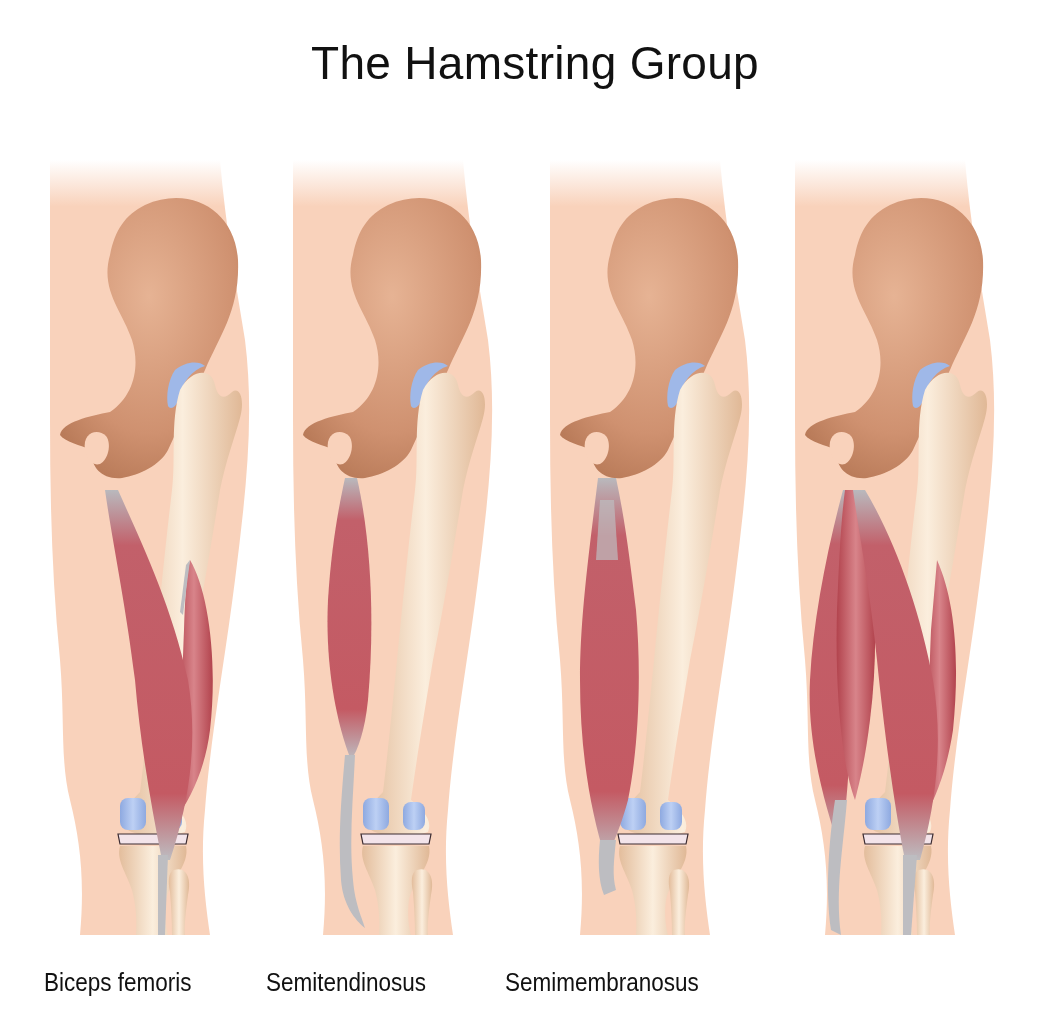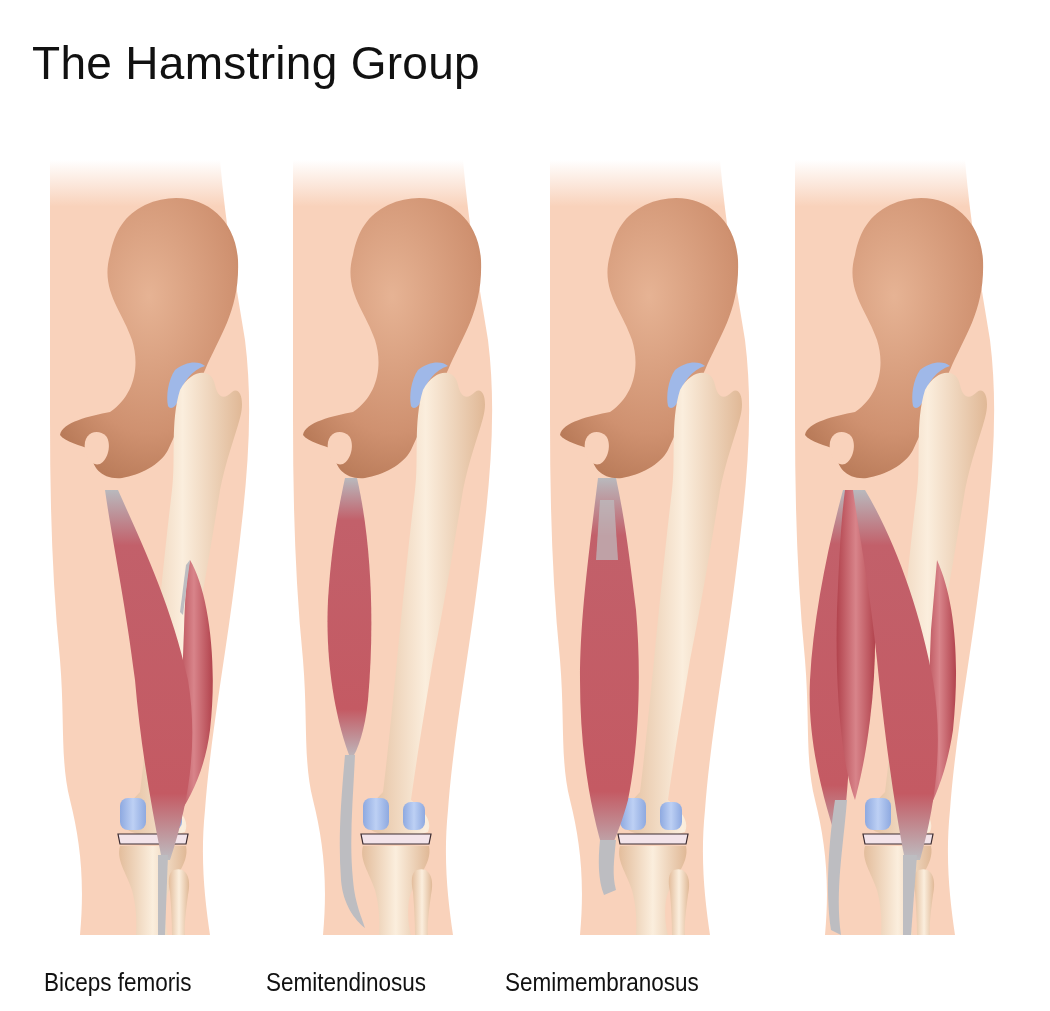--- a/index.html
+++ b/index.html
@@ -1,18 +1,18 @@
 <!DOCTYPE html>
 <html><head>
   <meta charset="utf-8">
   <style>
     html, body { margin: 0; padding: 0; background: #ffffff; }
     body { width: 1050px; height: 1011px; position: relative; overflow: hidden;
            font-family: "Liberation Sans", "DejaVu Sans", sans-serif; }
-    .title { position: absolute; left: 16px; right: 0; top: 36px; text-align: left;
+    .title { position: absolute; left: 4px; right: 0; top: 36px; text-align: center;
              font-size: 46px; color: #111; letter-spacing: 0.3px; padding-left: 16px; }
     .panel { position: absolute; top: 160px; width: 240px; height: 780px; }
     .caption { position: absolute; top: 968px; font-size: 25px; color: #111;
                transform: scaleX(0.9); transform-origin: left top; }
     svg { display: block; }
   </style>
 </head>
 <body>
 
 <div class="title">The Hamstring Group</div>

